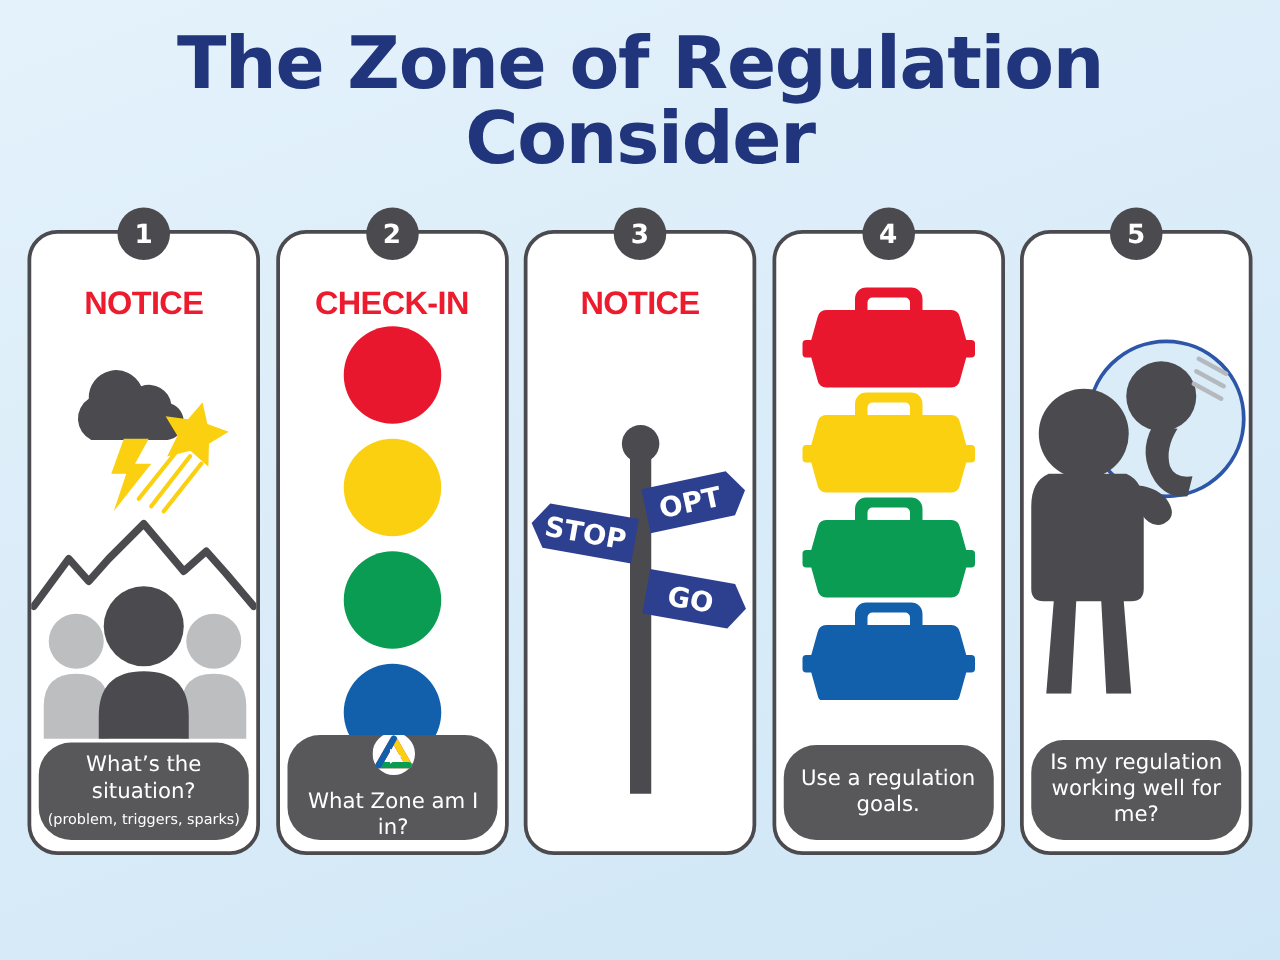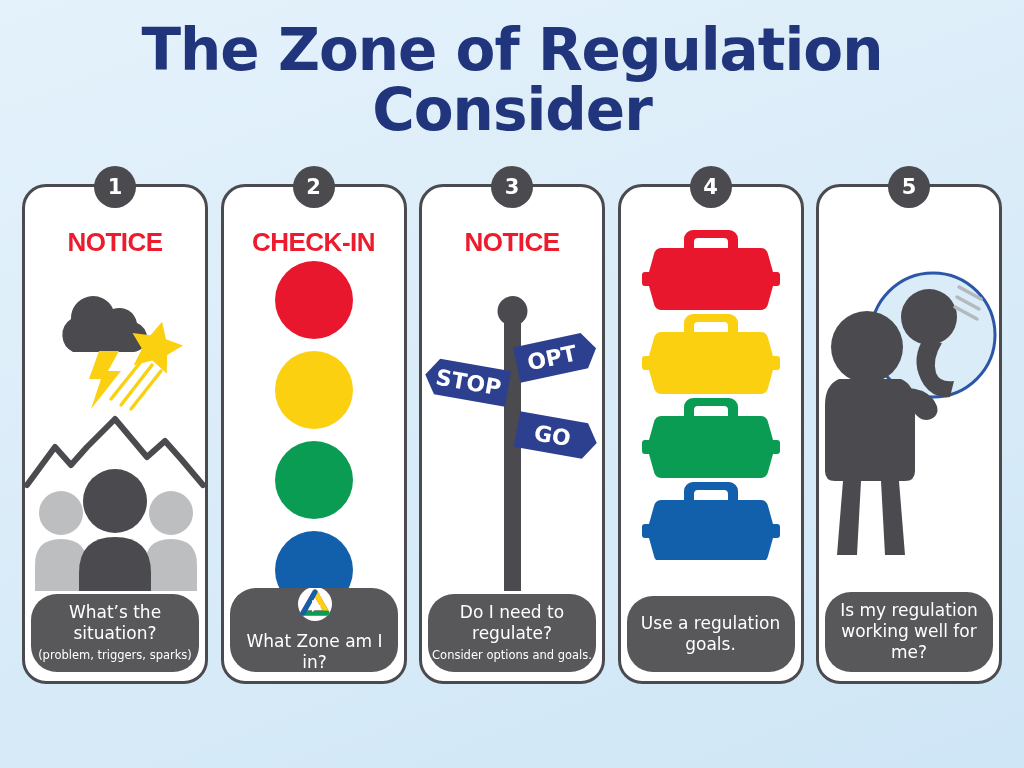--- a/index.html
+++ b/index.html
@@ -212,24 +212,20 @@
             <path d="M95 86 H164 L176 104 L164 122 H95 z" fill="#2d3f8f"></path>
             <text x="131" y="112" font-family="DejaVu Sans, sans-serif" font-size="22" font-weight="bold" fill="#ffffff" text-anchor="middle">OPT</text>
           </g>
 
           <g transform="rotate(10 95 168)">
             <path d="M95 150 H164 L176 168 L164 186 H95 z" fill="#2d3f8f"></path>
             <text x="131" y="176" font-family="DejaVu Sans, sans-serif" font-size="22" font-weight="bold" fill="#ffffff" text-anchor="middle">GO</text>
           </g>
         </svg>
       </div>
-      <div class="caption">
-        <div class="cap-main">Do I need to regulate?</div>
-        <div class="cap-sub">Consider options and goals.</div>
-      </div>
     </div>
 
     <div class="card">
       <div class="badge">4</div>
       <div class="art">
         <svg width="180" height="336" viewBox="0 0 180 336">
           <g fill="#e8172d">
             <path d="M72 6 h36 a9 9 0 0 1 9 9 v9 h-10 v-6 a4 4 0 0 0 -4 -4 h-26 a4 4 0 0 0 -4 4 v6 h-10 v-9 a9 9 0 0 1 9 -9 z"></path>
             <path d="M40 24 h100 a7 7 0 0 1 7 6 l5 18 h4 a3 3 0 0 1 3 3 v8 a3 3 0 0 1 -3 3 h-4 l-5 18 a7 7 0 0 1 -7 6 h-100 a7 7 0 0 1 -7 -6 l-5 -18 h-4 a3 3 0 0 1 -3 -3 v-8 a3 3 0 0 1 3 -3 h4 l5 -18 a7 7 0 0 1 7 -6 z"></path>
           </g>

